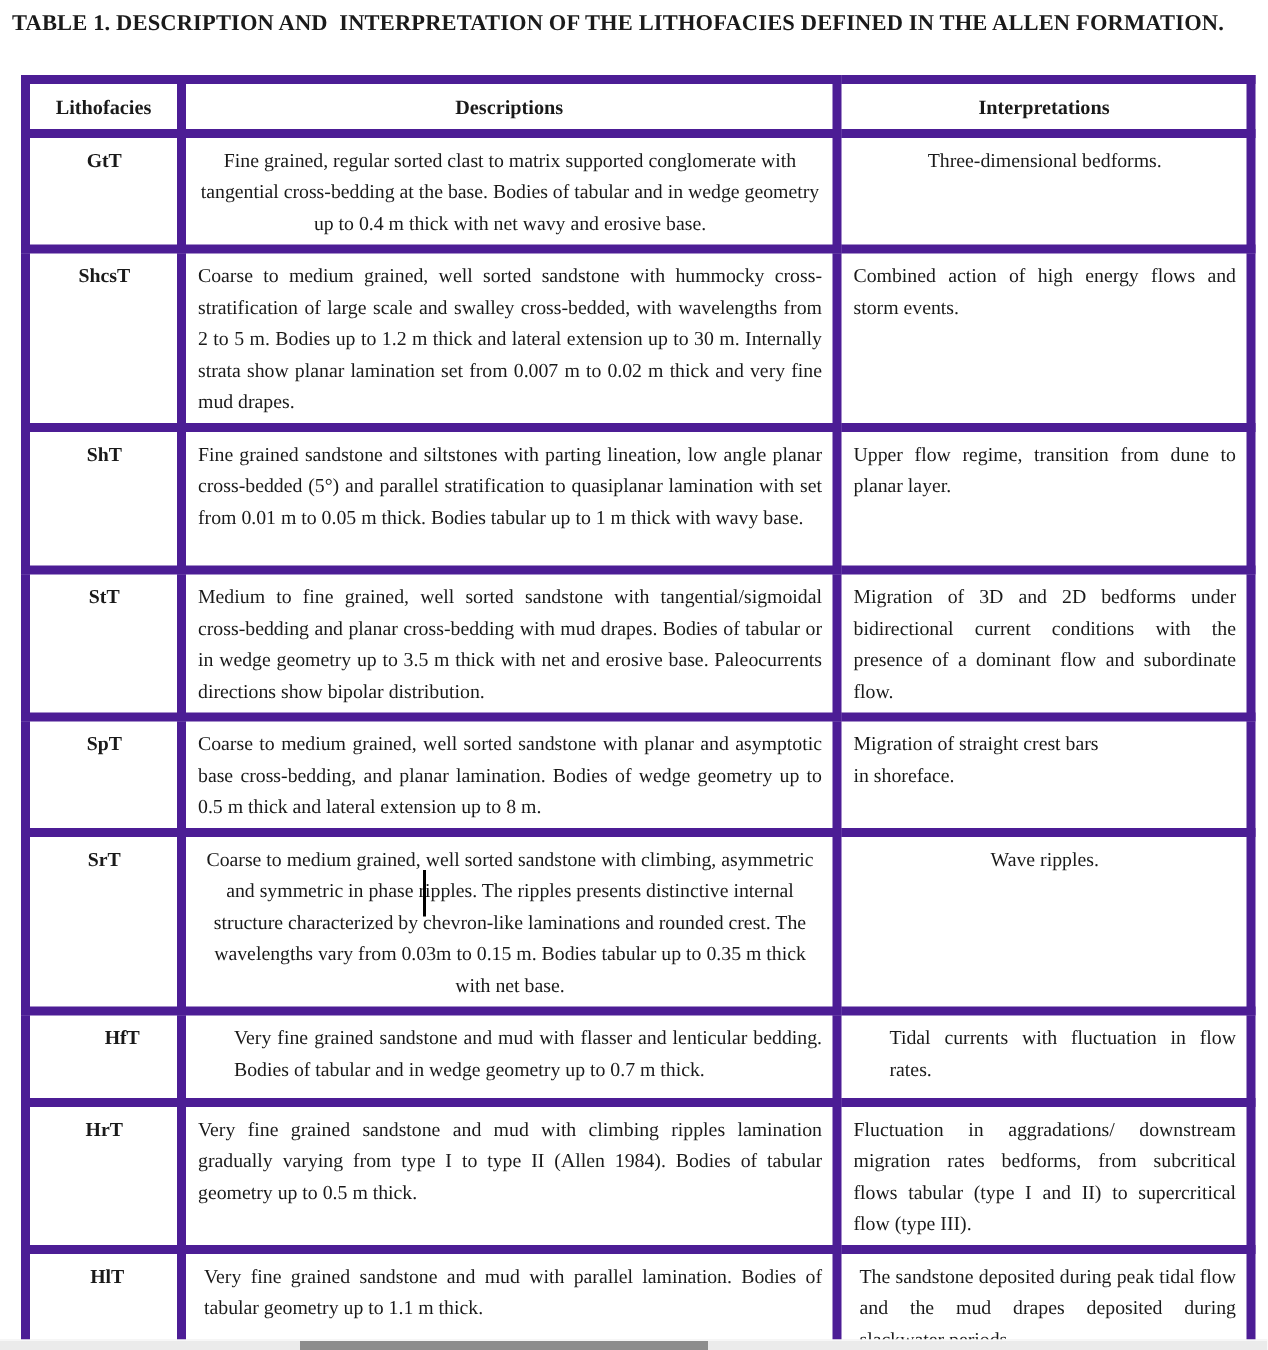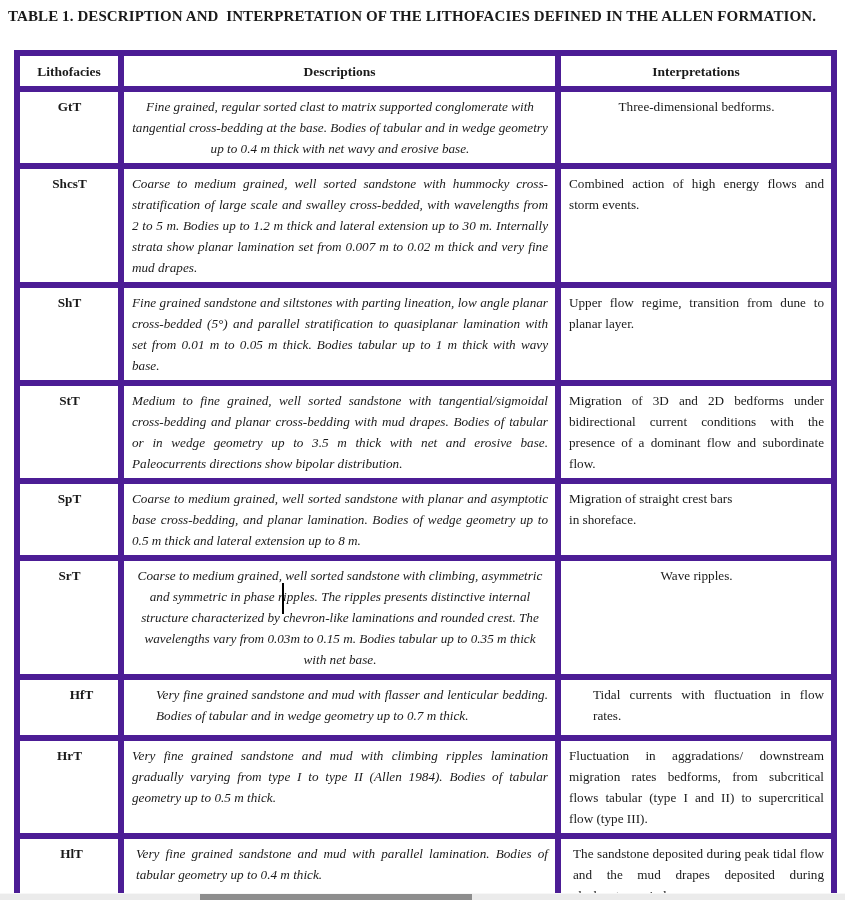--- a/index.html
+++ b/index.html
@@ -49,21 +49,20 @@
     padding: 3px 4px;
   }
   td.code {
     text-align: center;
     font-weight: bold;
     padding-top: 6px;
   }
   td.desc {
     text-align: justify;
     position: relative;
-    font-style: italic;
   }
   td.interp {
     text-align: justify;
     white-space: pre-line;
   }
 
   
   tbody tr:nth-child(1)  td { height: 63px; text-align: center; }
   tbody tr:nth-child(2)  td { height: 98px; }
   tbody tr:nth-child(3)  td { height: 81px; }
@@ -153,21 +152,21 @@
         <td class="desc"><span>Very fine grained sandstone and mud with flasser and lenticular bedding. Bodies of tabular and in wedge geometry up to 0.7 m thick.</span></td>
         <td class="interp">Tidal currents with fluctuation in flow rates.</td>
       </tr>
       <tr>
         <td class="code">HrT</td>
         <td class="desc"><span>Very fine grained sandstone and mud with climbing ripples lamination gradually varying from type I to type II (Allen 1984). Bodies of tabular geometry up to 0.5 m thick.</span></td>
         <td class="interp">Fluctuation in aggradations/ downstream migration rates bedforms, from subcritical flows tabular (type I and II) to supercritical flow (type III).</td>
       </tr>
       <tr>
         <td class="code">HlT</td>
-        <td class="desc"><span>Very fine grained sandstone and mud with parallel lamination. Bodies of tabular geometry up to 0.4 m thick.</span></td>
+        <td class="desc"><span>Very fine grained sandstone and mud with parallel lamination. Bodies of tabular geometry up to 1.1 m thick.</span></td>
         <td class="interp">The sandstone deposited during peak tidal flow and the mud drapes deposited during slackwater periods.</td>
       </tr>
       <tr>
         <td class="code">FlT</td>
         <td class="desc"><span>Siltstone and mud with parallel lamination. Bodies of tabular geometry up to 0.5 m thick with net base.</span></td>
         <td class="interp">Deposition by decantation.</td>
       </tr>
     </tbody>
   </table>
 

